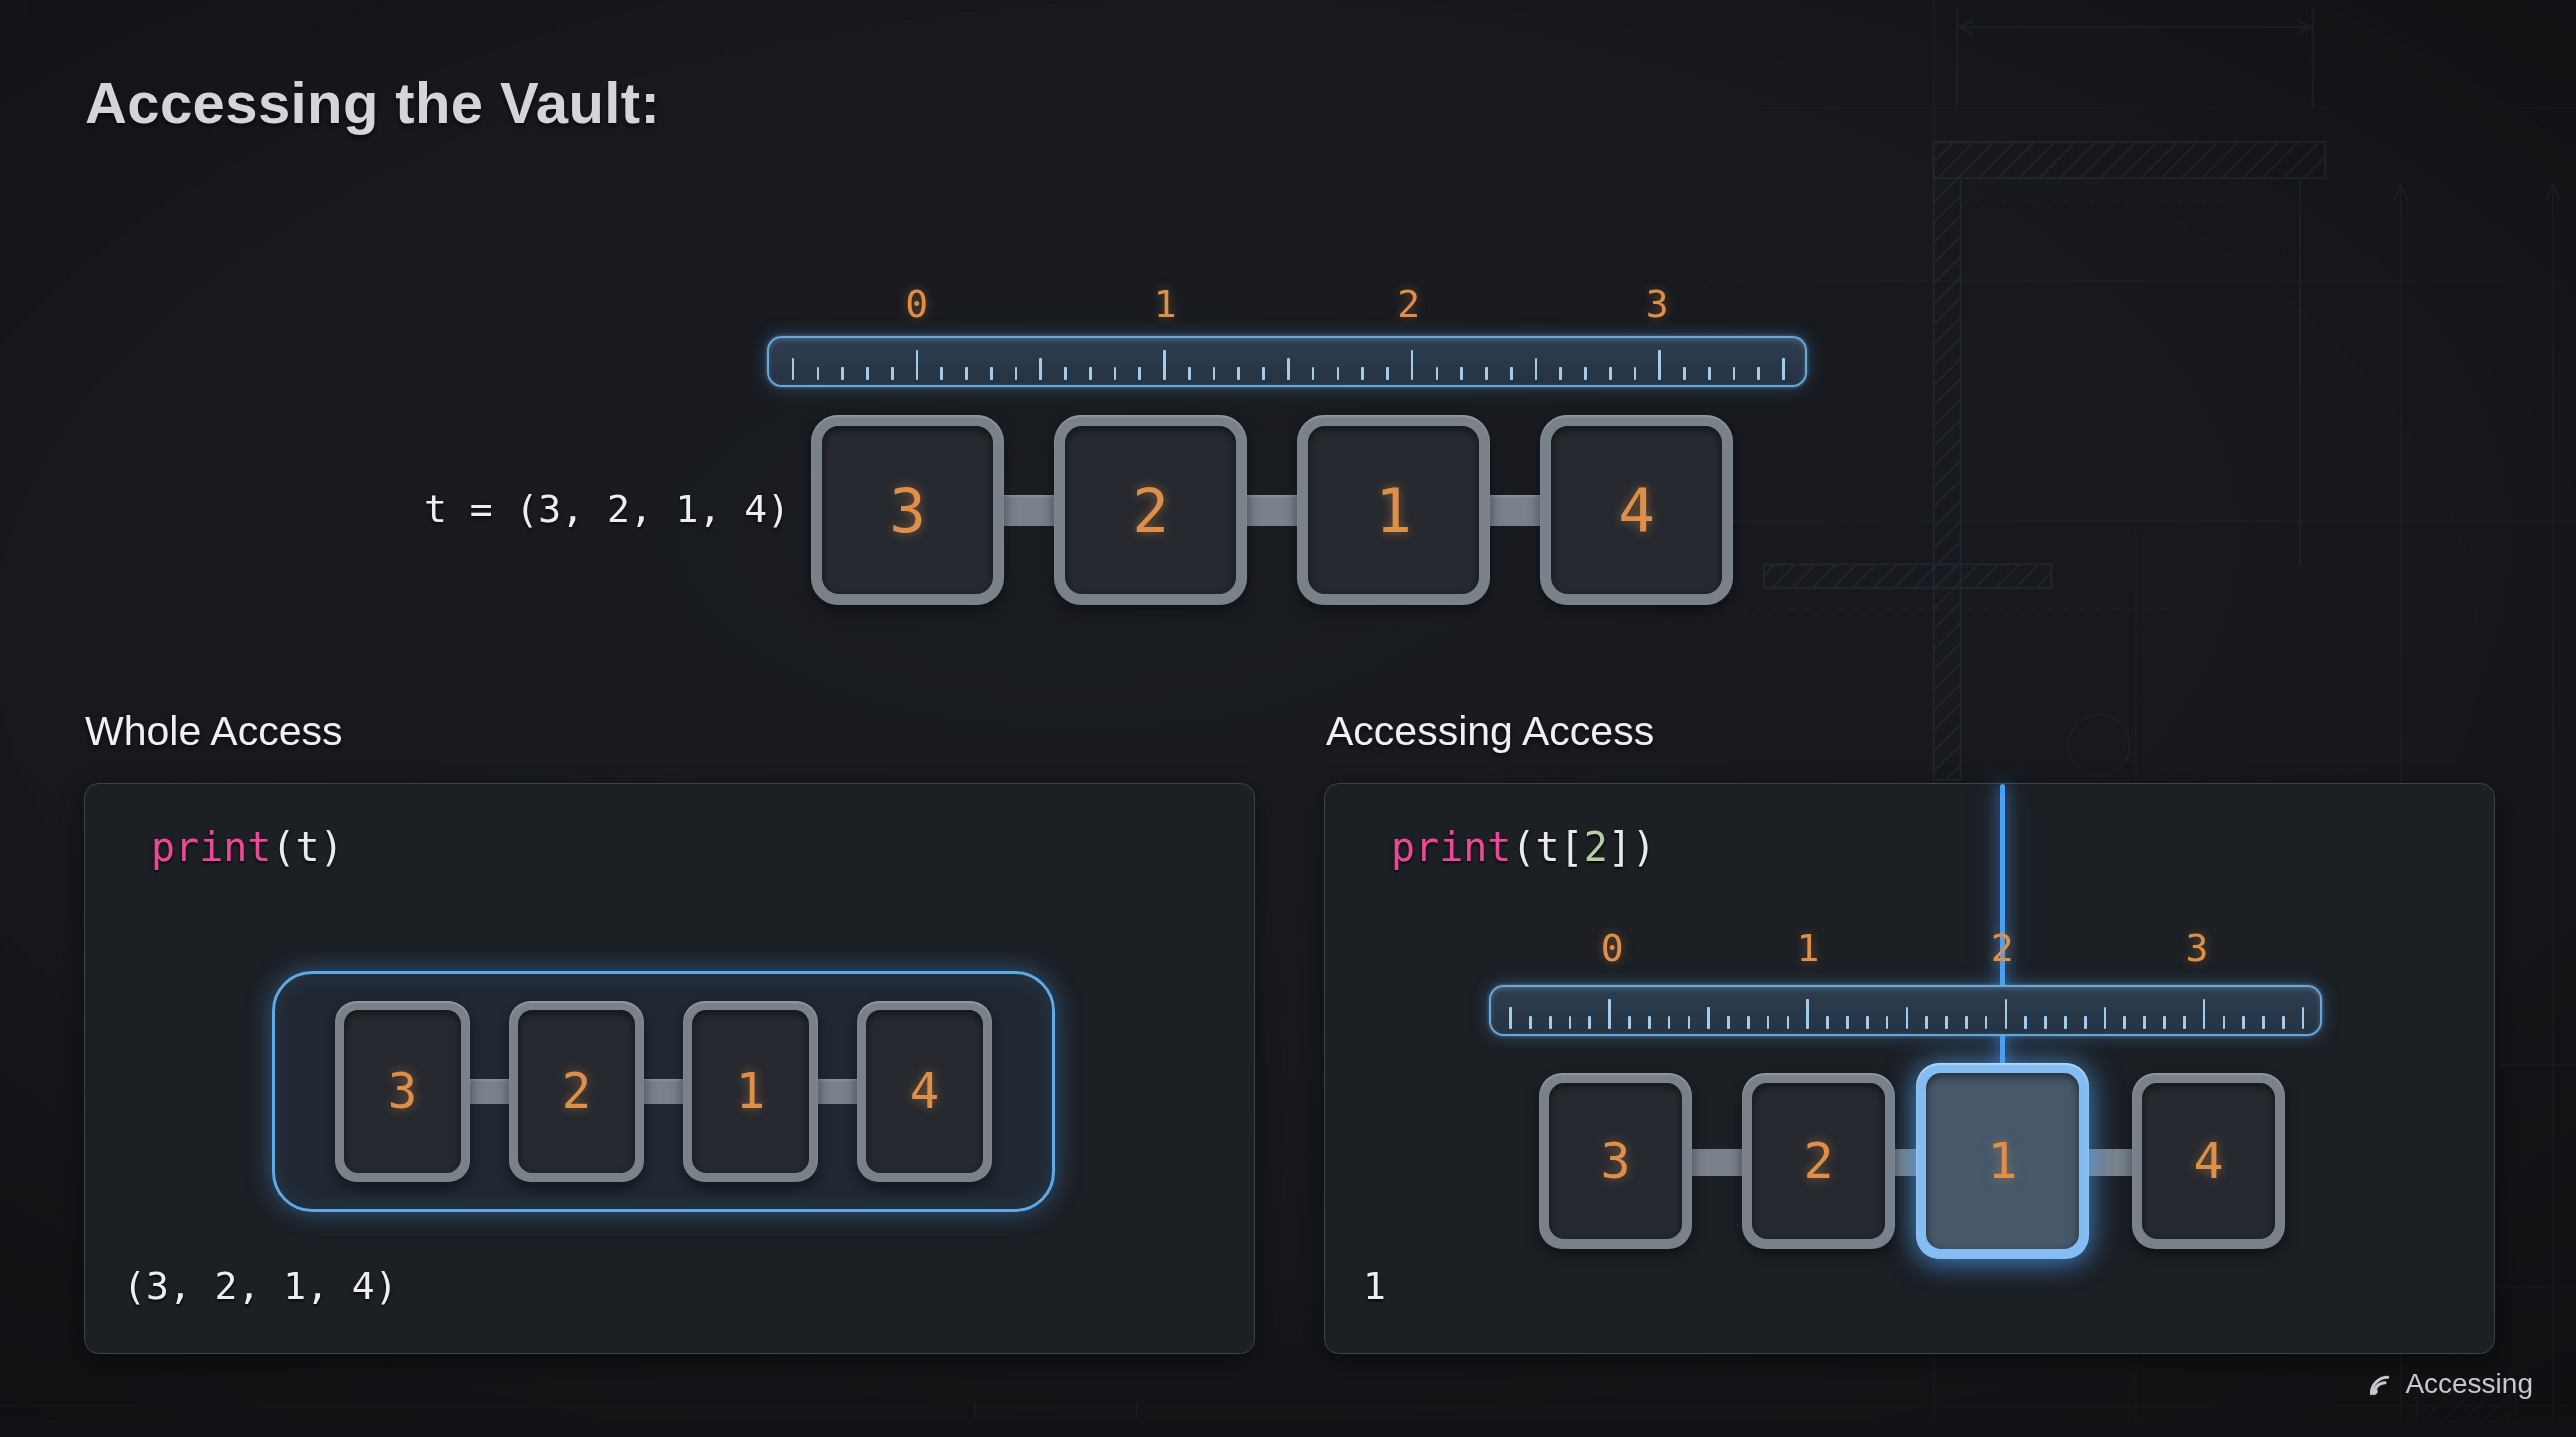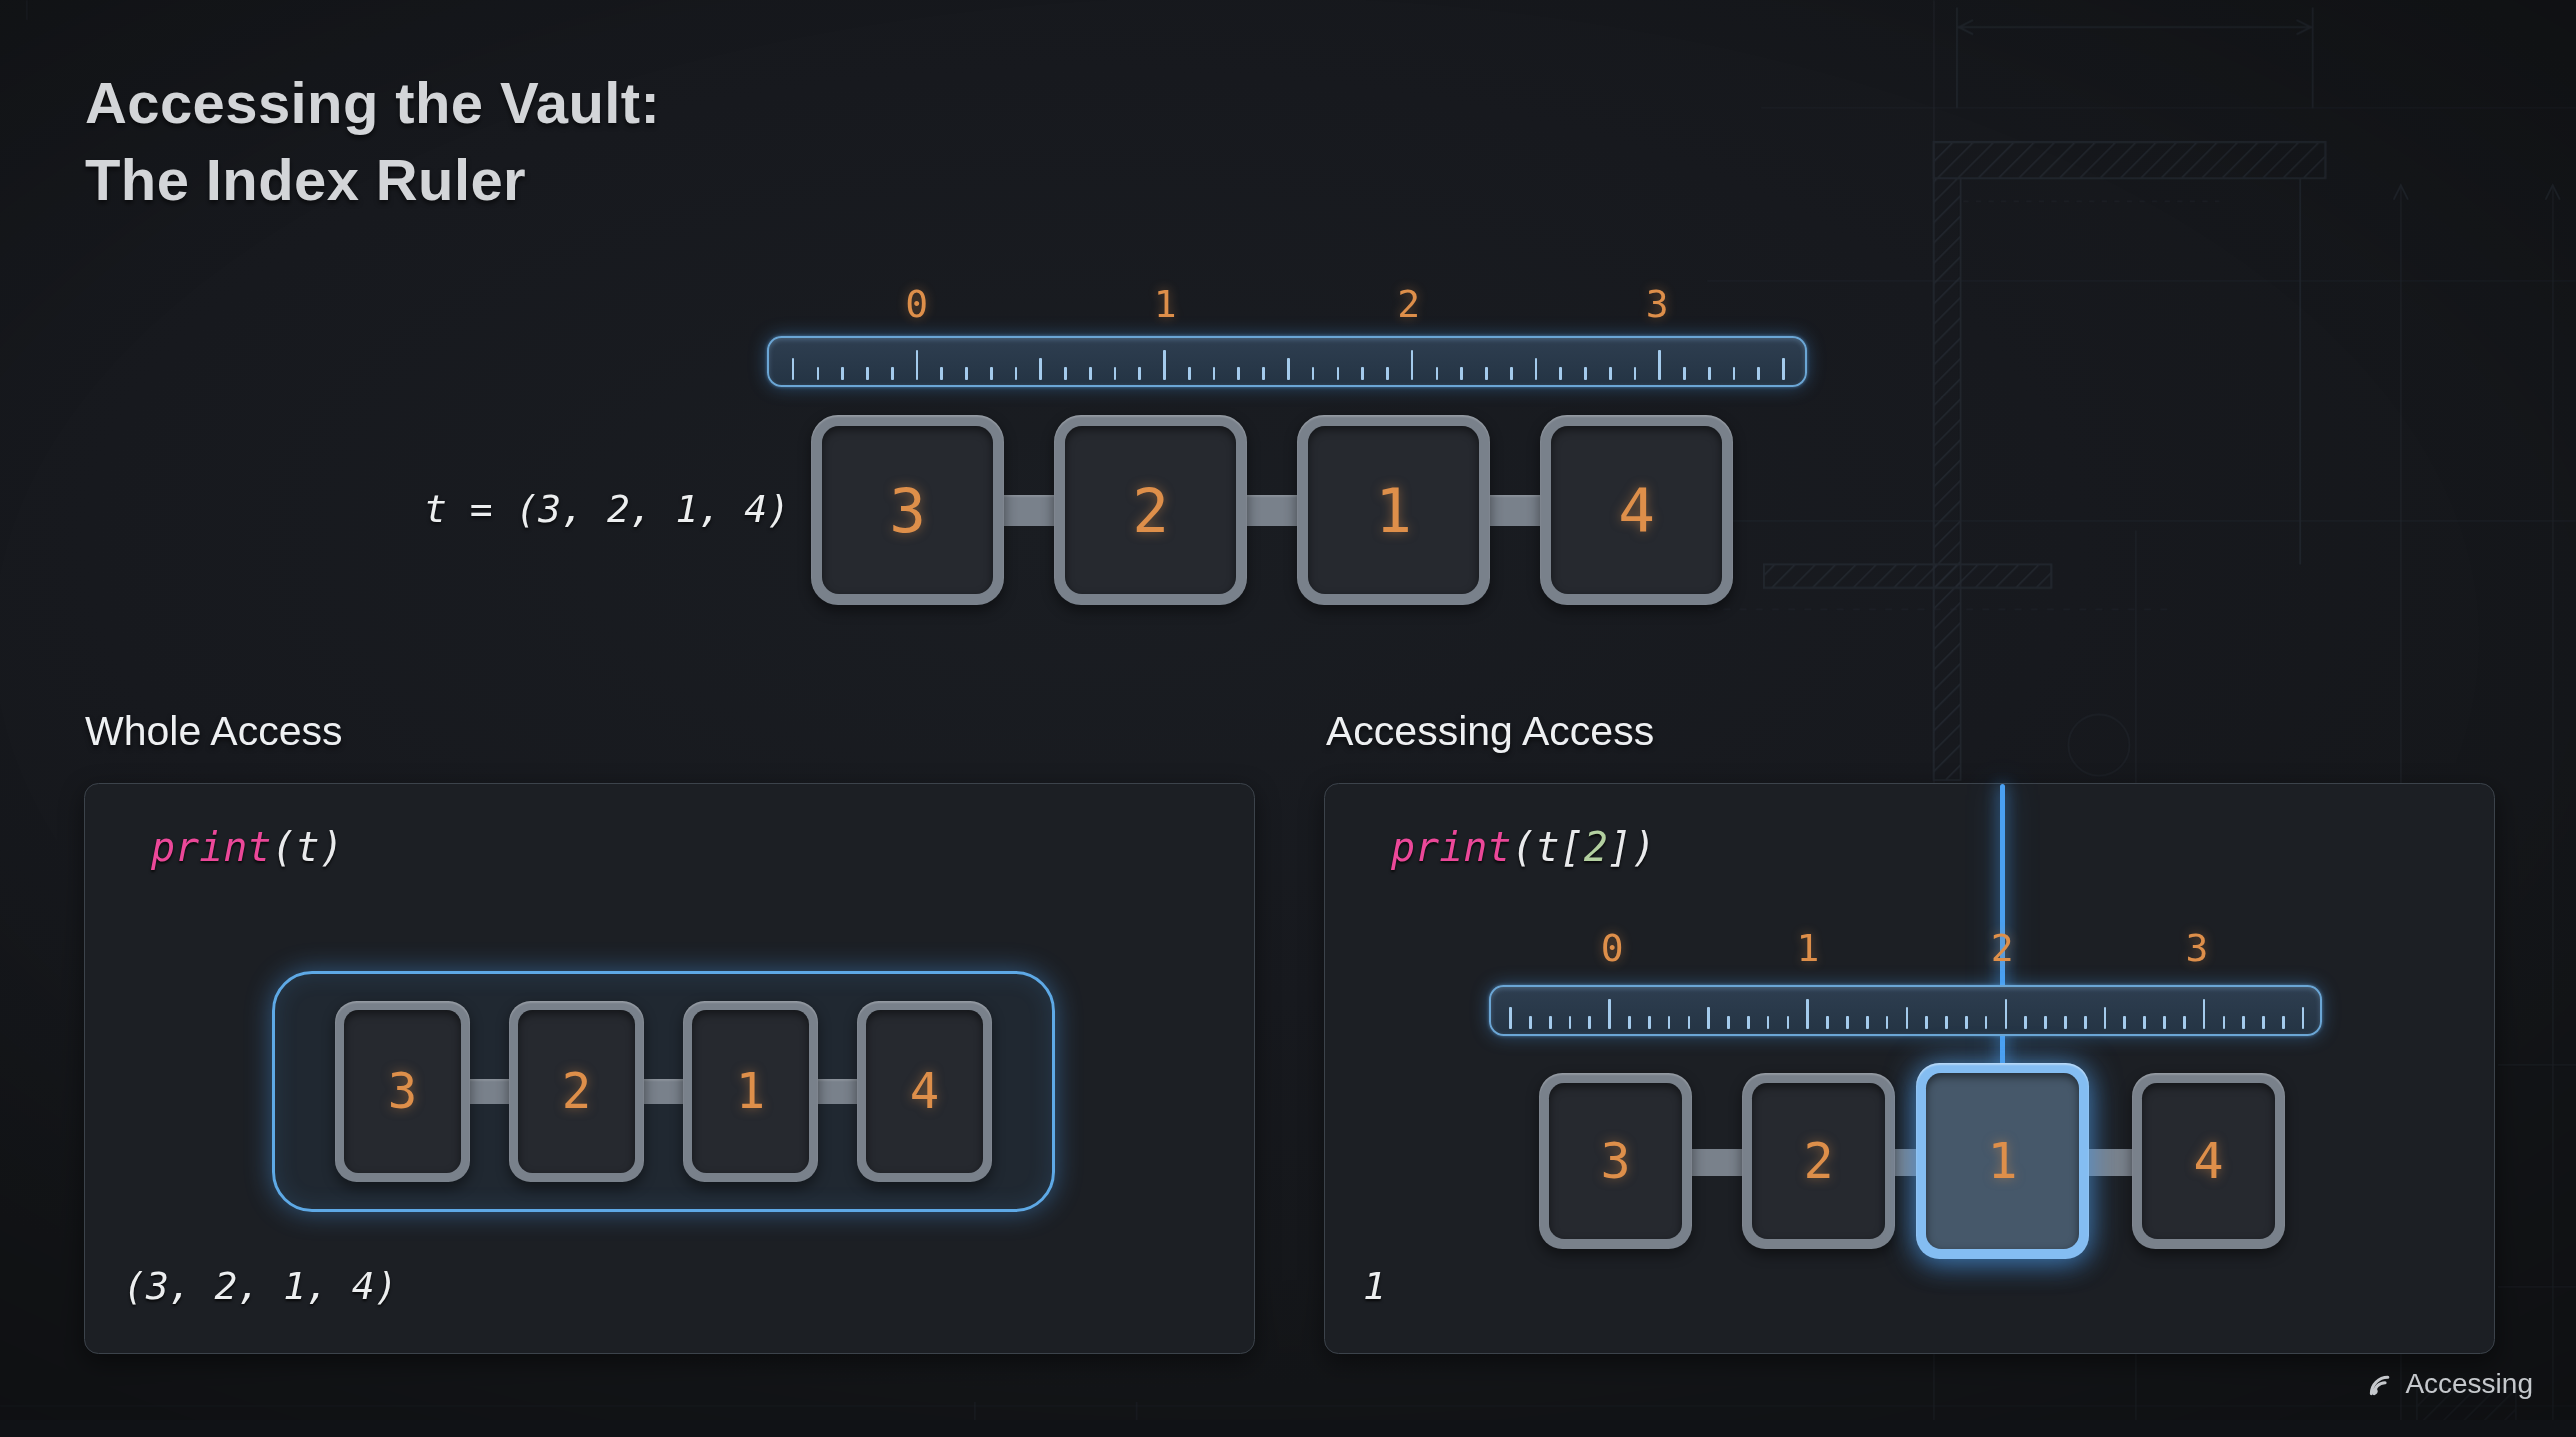--- a/index.html
+++ b/index.html
@@ -11,21 +11,21 @@
   }
   .blueprint{ position:absolute; inset:0; z-index:0; }
   .vignette{ position:absolute; inset:0; z-index:1; pointer-events:none;
     background:radial-gradient(ellipse 80% 75% at 48% 45%, rgba(0,0,0,0) 60%, rgba(0,0,0,.28) 100%); }
 
   
   .title{ position:absolute; left:85px; top:65px; z-index:3; font-size:58px; line-height:1.32;
     font-weight:700; color:#d3d5d8; letter-spacing:0.4px; text-shadow:0 2.7px 5.4px rgba(0,0,0,.6); }
   .section-heading{ position:absolute; z-index:3; font-size:41px; font-weight:500; color:#eef0f2;
     text-shadow:0 2.7px 5.4px rgba(0,0,0,.6);text-align:right; }
-  .mono{ font-family:"DejaVu Sans Mono", monospace;font-style:italic; }
+  .mono{ font-family:"DejaVu Sans Mono", monospace; }
 
   
   .ruler-wrap{ position:absolute; z-index:3; }
   .ruler-title{ position:absolute; left:0; right:0; top:0; text-align:center;
     font-size:40px; font-weight:500; color:#eef0f2; text-shadow:0 2.7px 5.4px rgba(0,0,0,.6); }
   .idx-row{ position:absolute; left:0; right:0; height:47px; }
   .idx-row span{ position:absolute; transform:translateX(-50%); font-family:"DejaVu Sans Mono", monospace;
     font-size:38px; color:#de8f4a; text-shadow:0 0 10.8px rgba(222,143,74,.45); }
   .ruler{ position:absolute; left:0; right:0; height:51px; border-radius:14.4px;
     border:2.7px solid #6ba6d5; background:linear-gradient(#2e3e50,#243444);
@@ -138,21 +138,20 @@
       <line x1="1085" y1="1582" x2="1465" y2="1582" opacity="0.4"></line>
 
       <rect x="2690" y="1545" width="110" height="55" fill="url(#hatch)" opacity="0.6"></rect>
 
       <line x1="30" y1="0" x2="30" y2="22" opacity="0.5"></line>
     </g>
   </svg>
 
   <div class="title">
     <div>Accessing the Vault:</div>
-    <div>The Index Ruler</div>
   </div>
 
   <div class="ruler-wrap" style="left:767px; top:208px; width:1040px; height:189px;">
     <div class="idx-row" style="top:74px;">
       <span style="left:14.4%">0</span>
       <span style="left:38.3%">1</span>
       <span style="left:61.7%">2</span>
       <span style="left:85.6%">3</span>
     </div>
     <div class="ruler" style="top:128px;">

